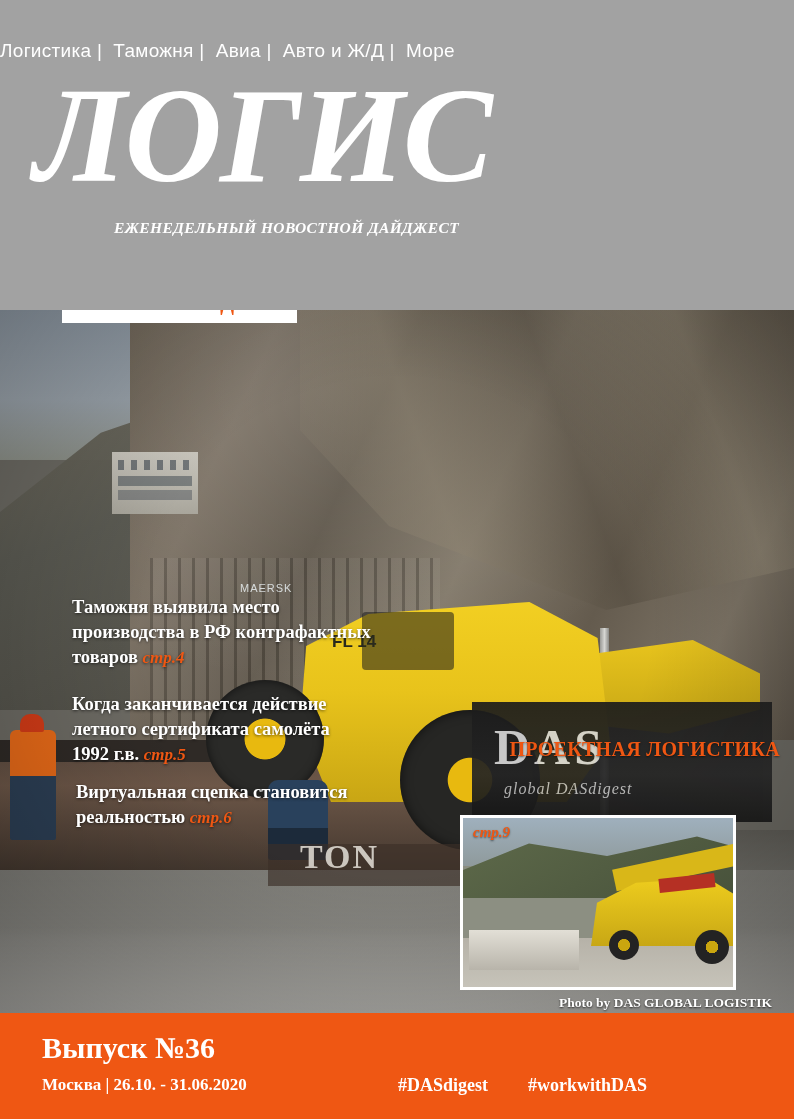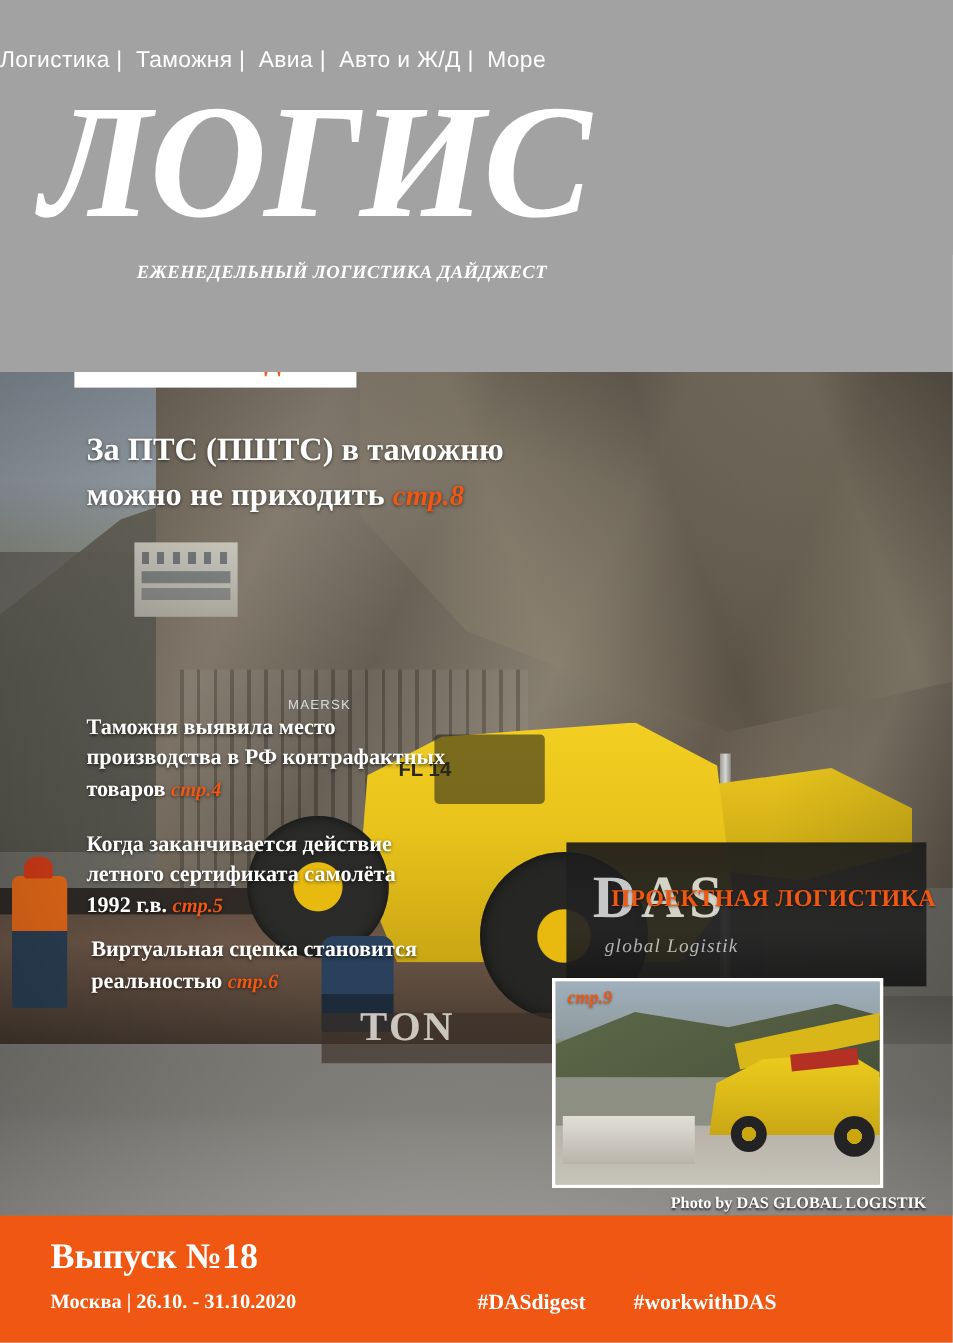--- a/index.html
+++ b/index.html
@@ -396,21 +396,21 @@
 <body>
 
 <div class="page">
 
   <div class="header">
     <div class="header-nav">
       <span>Логистика |  Таможня |  Авиа |  Авто и Ж/Д |  Море</span>
     </div>
     <div class="masthead">
       <div class="mast-logis">ЛОГИС</div>
-      <div class="mast-sub">ЕЖЕНЕДЕЛЬНЫЙ ЛОГИСТИКА ДАЙДЖЕСТ</div>
+      <div class="mast-sub">ЕЖЕНЕДЕЛЬНЫЙ НОВОСТНОЙ ДАЙДЖЕСТ</div>
     </div>
   </div>
 
   <div class="photo">
     <div class="ph-sky"></div>
     <div class="ph-hillside"></div>
     <div class="ph-rock"></div>
     <div class="ph-rock2"></div>
     <div class="ph-bldg"></div>
     <div class="ph-ground"></div>
@@ -428,44 +428,37 @@
     <div class="ph-worker1"></div>
     <div class="ph-worker2"></div>
     <div class="ph-tonbox"></div>
     <div class="ph-ton">TON</div>
     <div class="ph-vignette"></div>
 
     <div class="badge-news">
       <span>НОВОСТЬ НЕДЕЛИ</span>
     </div>
 
-    <div class="lead">
-      <div class="lead-line">За ПТС (ПШТС) в таможню</div>
-      <div class="lead-line">
-        <span>можно не приходить</span>
-        <span class="pg">стр.8</span>
-      </div>
-    </div>
 
     <div class="item item-2">
       <span>Таможня выявила место производства в РФ контрафактных товаров</span>
       <span class="pg">стр.4</span>
     </div>
     <div class="item item-3">
       <span>Когда заканчивается действие летного сертификата самолёта 1992 г.в.</span>
       <span class="pg">стр.5</span>
     </div>
     <div class="item item-4">
       <span>Виртуальная сцепка становится реальностью</span>
       <span class="pg">стр.6</span>
     </div>
 
     <div class="das-banner">
       <div class="das-txt">DAS</div>
-      <div class="das-sub">global Logistik</div>
+      <div class="das-sub">global DASdigest</div>
     </div>
 
     <div class="team">
       <div class="team-sub">ПРОЕКТНАЯ ЛОГИСТИКА</div>
     </div>
 
     <div class="inset">
       <div class="in-sky"></div>
       <div class="in-hill"></div>
       <div class="in-ground"></div>
@@ -475,19 +468,19 @@
       <div class="in-w1"></div>
       <div class="in-w2"></div>
       <div class="in-cargo"></div>
       <div class="inset-pg">стр.9</div>
     </div>
 
     <div class="photo-credit">Photo by DAS GLOBAL LOGISTIK</div>
   </div>
 
   <div class="footer">
-    <div class="issue">Выпуск №18</div>
-    <div class="place">Москва |  26.10. - 31.10.2020</div>
+    <div class="issue">Выпуск №36</div>
+    <div class="place">Москва |  26.10. - 31.06.2020</div>
     <div class="tag1">#DASdigest</div>
     <div class="tag2">#workwithDAS</div>
   </div>
 
 </div>
 
 </body></html>

